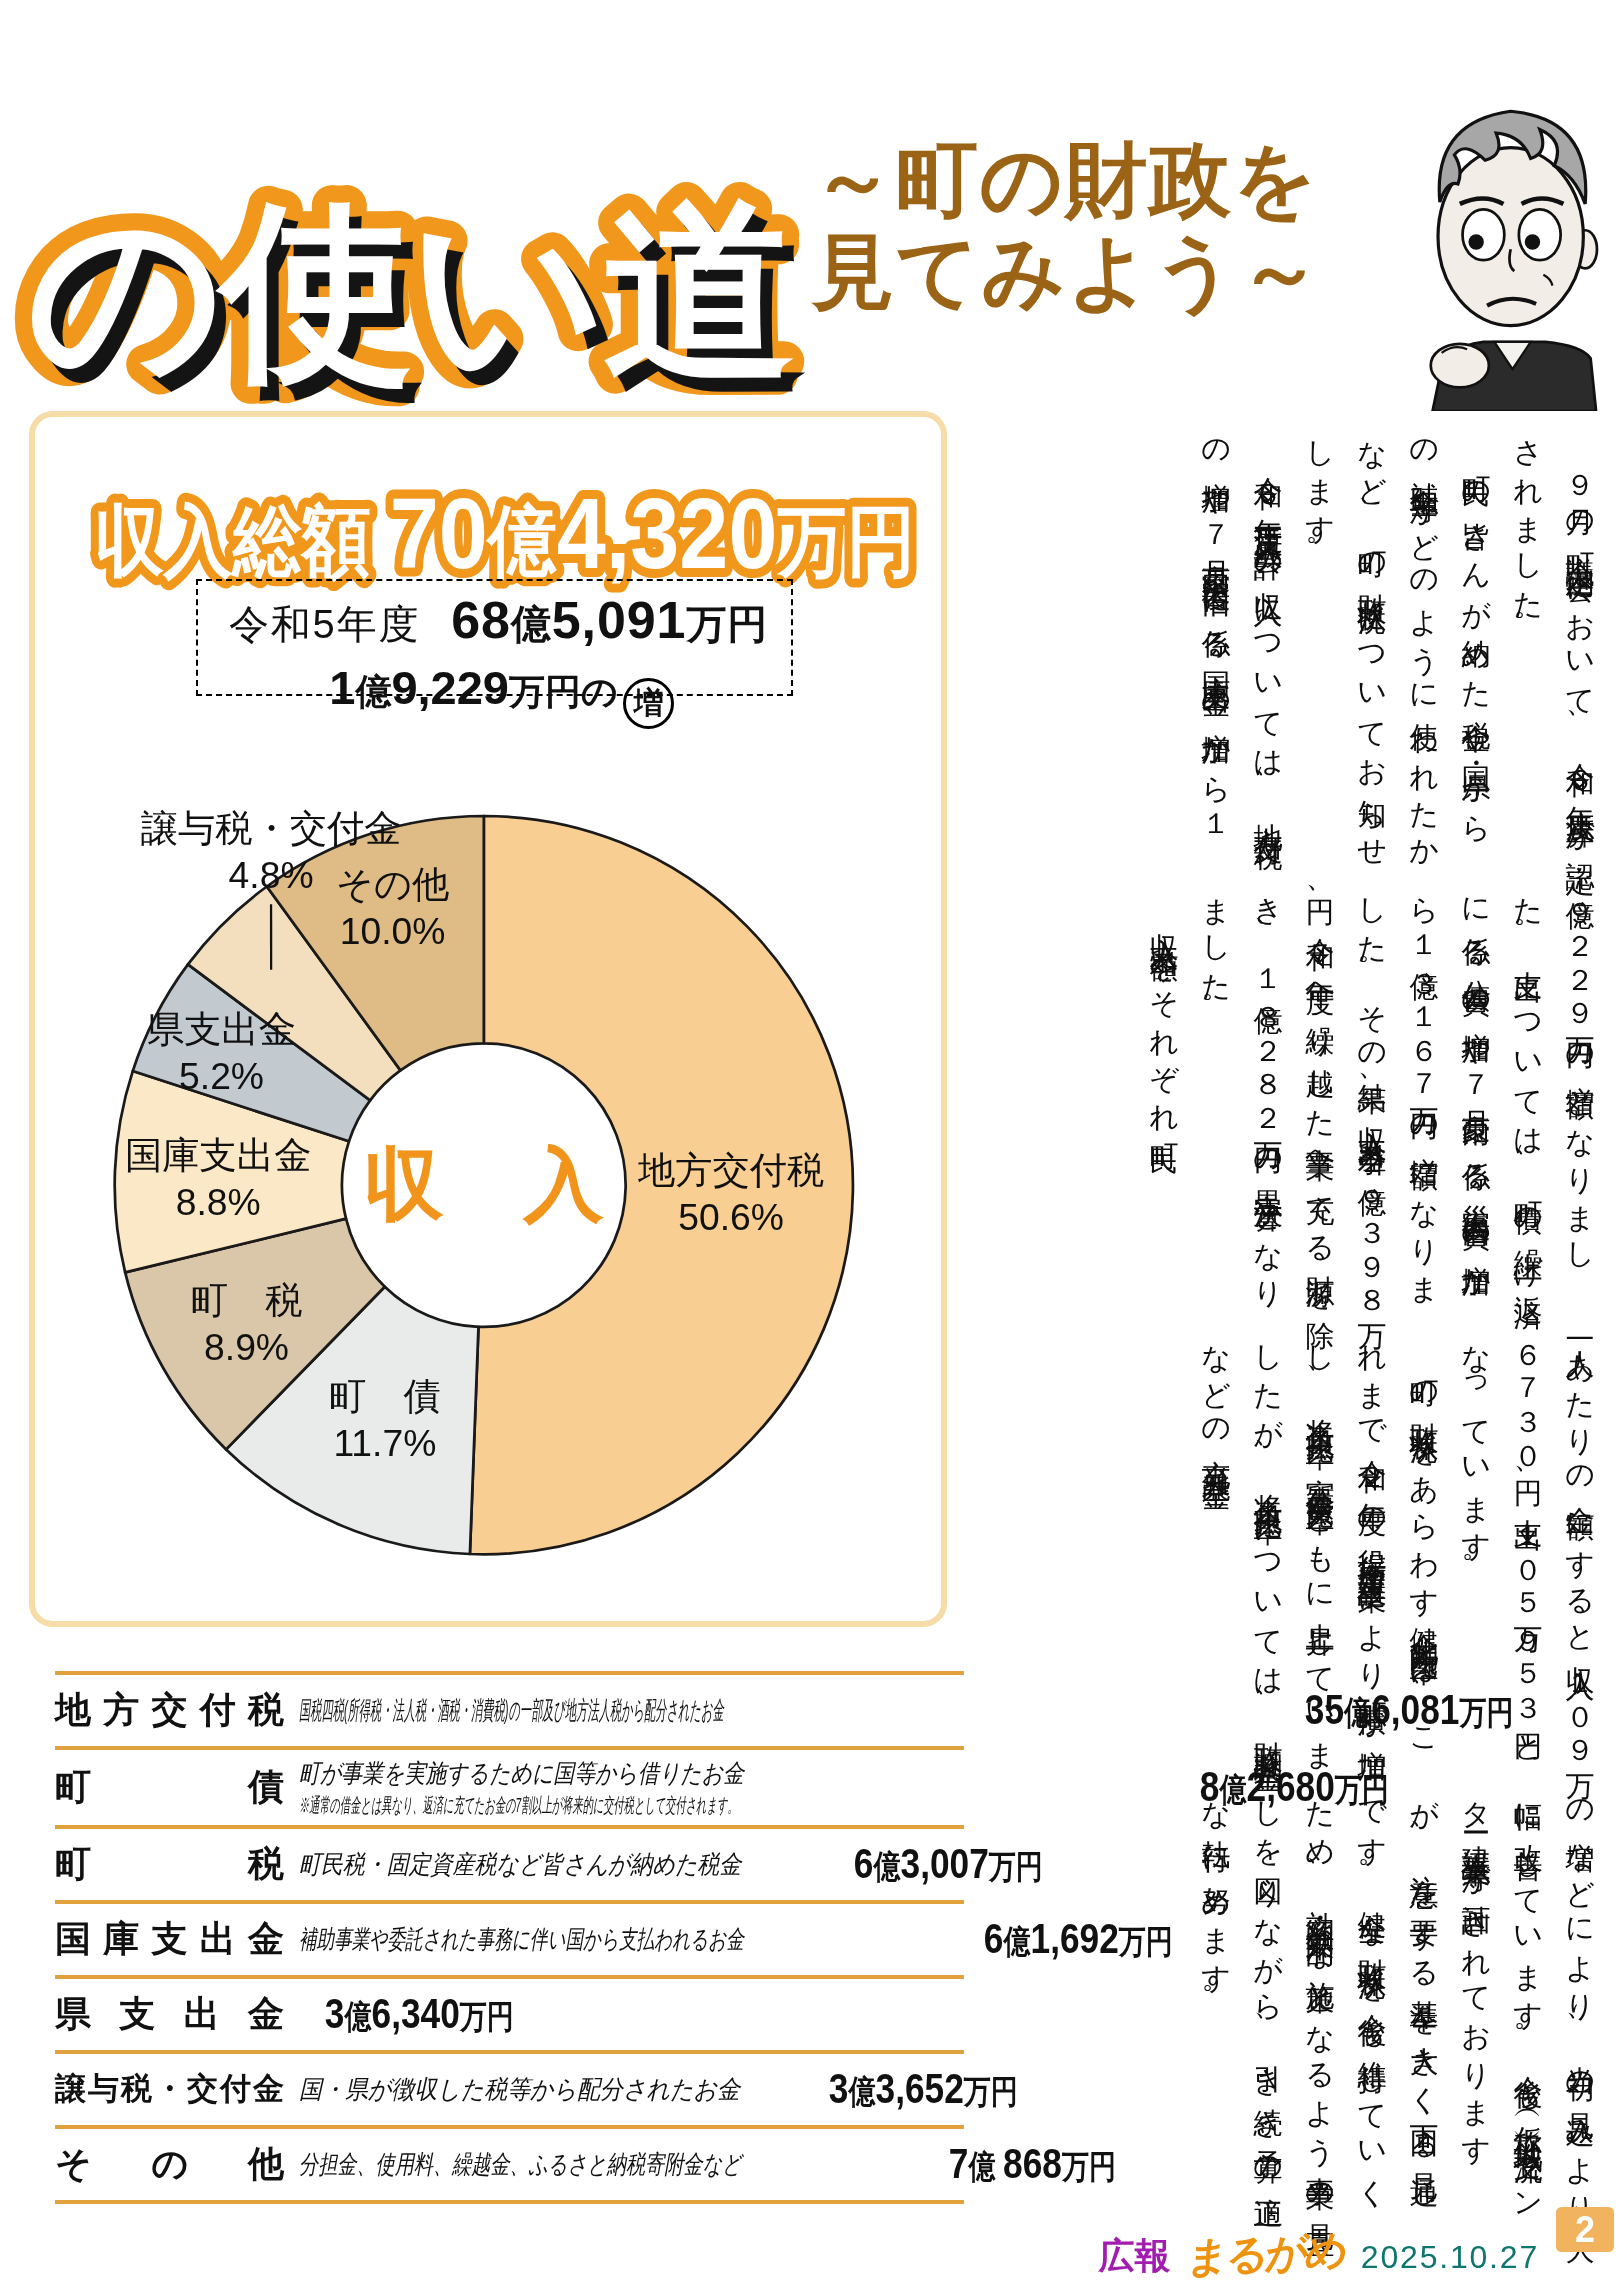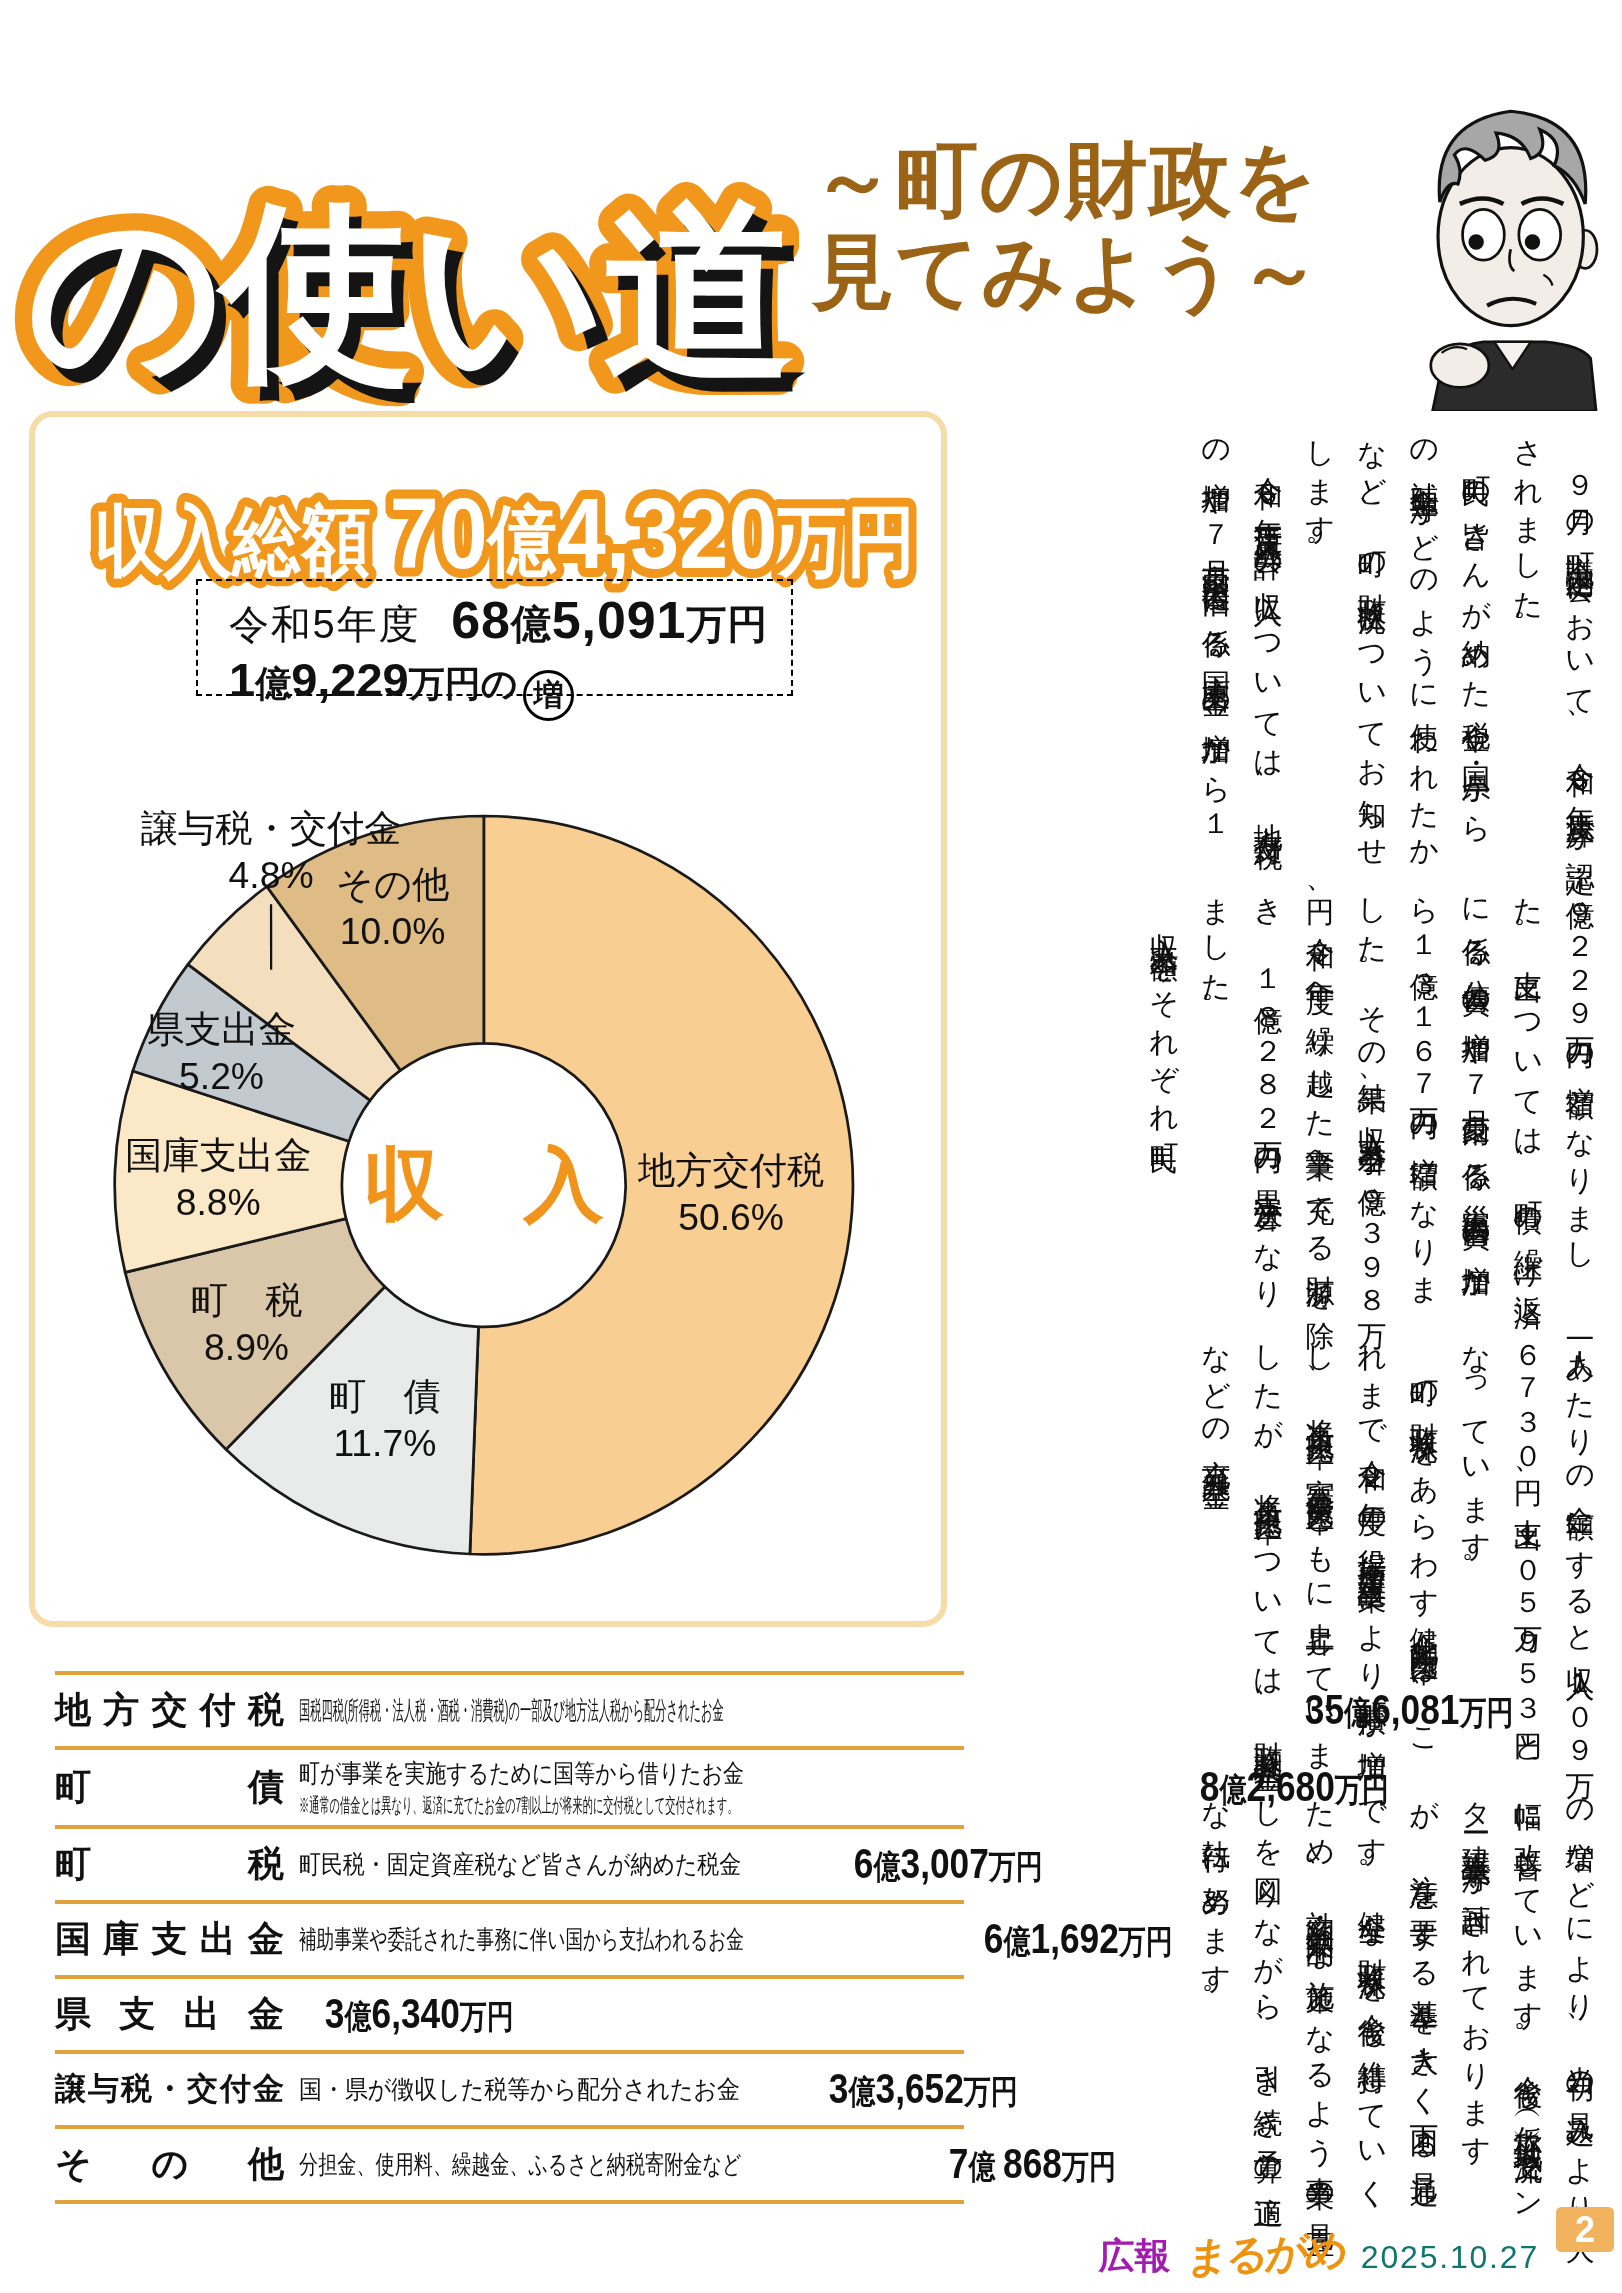--- a/index.html
+++ b/index.html
@@ -29,39 +29,39 @@
   .hdr-svg .seg-num{font-size:110px;}
   .hdr-outline{stroke:#F0971C;stroke-width:20px;fill:#F0971C;stroke-linejoin:round;}
   .hdr-face{fill:#ffffff;}
 
   .dashed-box{position:absolute;left:196px;top:579px;width:597px;height:117px;
               border:2.7px dashed #000;box-sizing:border-box;padding:9px 16.4px 5.5px 31px;}
   .db-line1{display:flex;align-items:baseline;}
   .db-era{font-size:40px;letter-spacing:1.8px;margin-right:31px;}
   .db-amt{font-weight:bold;font-size:40px;letter-spacing:0.9px;}
   .db-amt .num{font-size:52px;}
-  .db-line2{text-align:left;margin-top:0;font-weight:bold;font-size:36px;}
+  .db-line2{text-align:center;margin-top:8px;font-weight:bold;font-size:36px;}
   .db-line2 .num{font-size:47px;}
   .inc-circle{display:inline-flex;align-items:center;justify-content:center;width:45px;height:45px;
               border:3.2px solid #000;border-radius:50%;font-size:30px;font-weight:bold;
               vertical-align:-9px;margin-left:5.5px;}
 
   
   .pie-svg{position:absolute;left:0;top:746px;overflow:visible;}
   .pie-svg path{stroke:#1a1a1a;stroke-width:3px;stroke-linejoin:round;}
   .pie-label{font-family:"Liberation Sans",sans-serif;font-size:41px;fill:#111;}
   #pie-center{font-family:"Liberation Sans",sans-serif;font-size:88px;font-weight:bold;fill:#F0941C;}
   .leader{stroke:#111;stroke-width:2.5px;}
 
   
   .table{position:absolute;left:55px;top:1671px;width:909px;border-bottom:4.5px solid #E2A23B;}
   .t-row{display:flex;align-items:center;border-top:4.5px solid #E2A23B;min-height:60px;padding:5.5px 0;}
   .t-name{flex:none;width:229px;font-weight:bold;font-size:36px;text-align:justify;text-align-last:justify;}
   .t-name.small{font-size:31px;}
-  .t-mid{flex:1;padding-left:14.5px;overflow:visible;}
+  .t-mid{flex:1;padding-left:14.5px;overflow:visible;font-style:italic;}
   .t-desc{display:inline-block;white-space:nowrap;font-size:25.5px;transform-origin:left center;}
   .t-note{display:inline-block;white-space:nowrap;font-size:20px;margin-top:1.8px;transform-origin:left center;}
   .t-amt{flex:none;width:227px;text-align:right;font-weight:bold;font-size:33px;white-space:nowrap;
          transform:scaleX(0.82);transform-origin:right center;}
   .t-amt .num{font-size:43px;}
 
   
   .vblock{position:absolute;right:16.4px;height:440px;writing-mode:vertical-rl;
           font-family:"Liberation Serif",serif;font-size:29px;letter-spacing:4.5px;line-height:52px;
           white-space:pre-line;color:#0f0f0f;}

